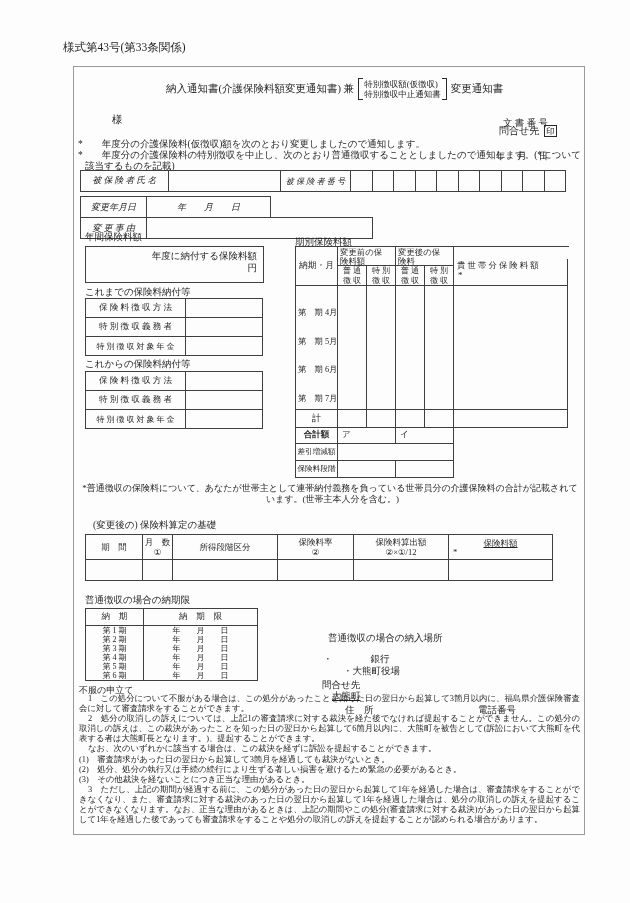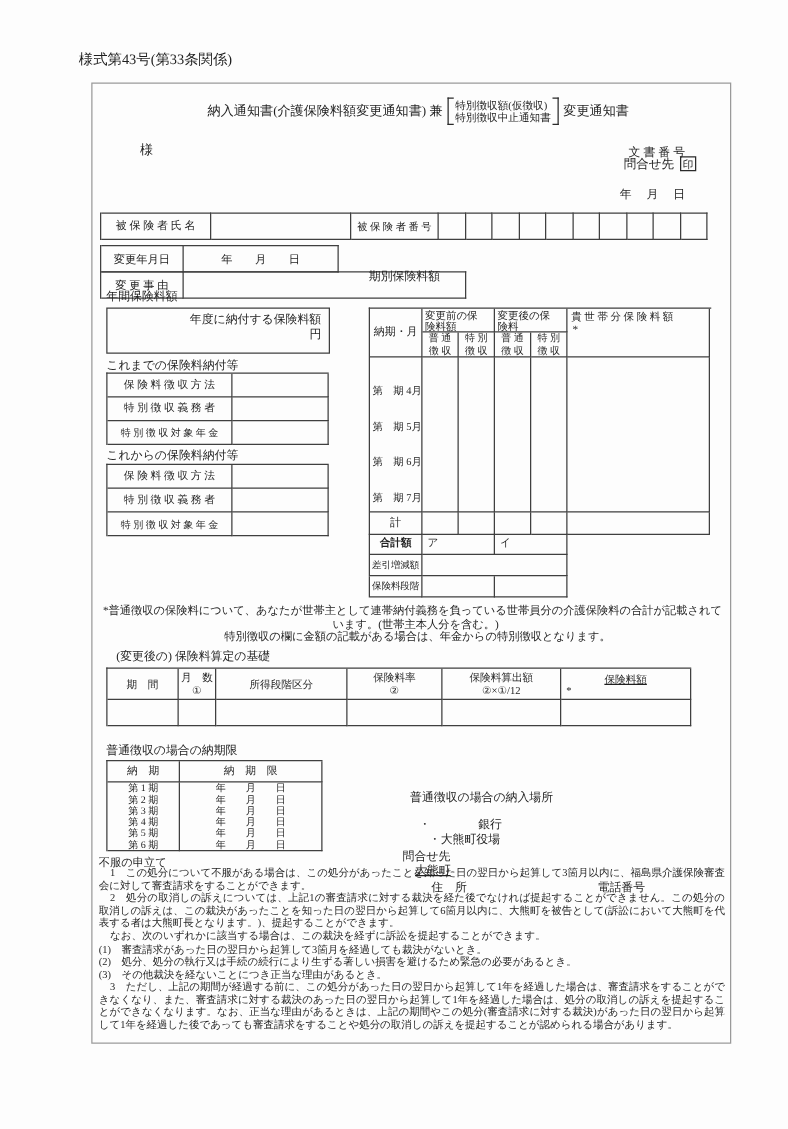--- a/index.html
+++ b/index.html
@@ -13,39 +13,39 @@
   .bracket{position:relative;display:inline-flex;flex-direction:column;padding:1px 6px;font-size:8.5px;line-height:10px;}
   .bracket::before{content:"";position:absolute;left:0;top:0;bottom:0;width:4px;border:1px solid #2a2a2a;border-right:none;}
   .bracket::after{content:"";position:absolute;right:0;top:0;bottom:0;width:4px;border:1px solid #2a2a2a;border-left:none;}
   .docblock{left:456px;top:96px;width:92px;text-align:right;font-size:9.5px;line-height:11px;white-space:pre;}
   .addressee{left:112px;top:113px;font-size:10.5px;}
   .issuer{left:499px;top:124px;font-size:10px;white-space:nowrap;}
   .seal{display:inline-block;border:1px solid #2a2a2a;font-size:8.5px;line-height:10px;padding:0 1px;margin-left:5px;}
   .astnotes{left:78px;top:139px;width:503px;font-size:9.5px;line-height:10.8px;}
   .astnotes p{margin:0;padding-left:7px;text-indent:-7px;}
   
-  .frow{position:absolute;display:flex;border-left:1px solid #3f3f3f;box-sizing:border-box;}
+  .frow{position:absolute;display:flex;border-left:1px solid #3f3f3f;box-sizing:border-box;font-style:italic;}
   .frow .fc{box-sizing:border-box;border-top:1px solid #3f3f3f;border-bottom:1px solid #3f3f3f;border-right:1px solid #3f3f3f;
             display:flex;align-items:center;justify-content:center;overflow:hidden;}
   .seclabel{font-size:9.5px;white-space:nowrap;}
   .amountbox{left:85px;top:246px;width:179px;height:37px;border:1px solid #3f3f3f;box-sizing:border-box;
              text-align:right;font-size:9.5px;line-height:12px;padding:3px 6px;}
   .mini{position:absolute;border-top:1px solid #3f3f3f;border-left:1px solid #3f3f3f;box-sizing:border-box;}
   .mini .mr{display:flex;height:19px;}
   .mini .mc{box-sizing:border-box;border-right:1px solid #3f3f3f;border-bottom:1px solid #3f3f3f;
             display:flex;align-items:center;overflow:hidden;}
   .mini .mlab{justify-content:center;font-size:8.6px;white-space:pre;}
   
   .ptable{left:295px;top:246px;width:274px;display:grid;grid-template-columns:42px 29px 29px 29px 29px 114px;
           grid-template-rows:19px 20px 124px 18px;border-top:1px solid #3f3f3f;border-left:1px solid #3f3f3f;box-sizing:border-box;font-size:8.5px;}
   .ptable .c{box-sizing:border-box;border-right:1px solid #3f3f3f;border-bottom:1px solid #3f3f3f;overflow:hidden;}
   .cc{display:flex;align-items:center;justify-content:center;}
   .hdr2{white-space:pre-line;line-height:9.5px;font-size:8px;text-align:center;display:flex;align-items:center;justify-content:center;}
   .hdrwrap{white-space:pre-line;line-height:9px;font-size:8.4px;padding:1px 2px;}
-  .house{position:relative;padding:2px 3px;font-size:8.4px;line-height:9.5px;}
+  .house{position:relative;padding:2px 3px;font-size:8.4px;line-height:9.5px;margin-top:12px;}
   .house .star{position:absolute;left:4px;top:12px;font-size:9px;}
   .months{white-space:pre;font-size:8.3px;line-height:9.55px;padding:3px 0 0 2px;}
   .months span{display:block;}
   .brow{position:absolute;display:flex;border-left:1px solid #3f3f3f;box-sizing:border-box;font-size:8.5px;}
   .brow .c2{box-sizing:border-box;border-right:1px solid #3f3f3f;border-bottom:1px solid #3f3f3f;display:flex;align-items:center;overflow:hidden;}
   
   .hnote{left:78px;top:483px;width:504px;font-size:9px;line-height:10.6px;text-align:center;}
   .hnote p{margin:0;padding-left:5px;text-indent:-5px;}
   .hnote p.ind{padding-left:0;text-indent:8px;}
   
@@ -91,20 +91,24 @@
     <div>文 書 番 号</div>
     <div>年 　月 　日</div>
   </div>
 
   <div class="abs addressee">様</div>
 
   <div class="abs issuer">
     <span>問合せ先</span><span class="seal">印</span>
   </div>
 
+  <div class="abs astnotes">
+    <p>*　　年度分の介護保険料(仮徴収)額を次のとおり変更しましたので通知します。</p>
+    <p>*　　年度分の介護保険料の特別徴収を中止し、次のとおり普通徴収することとしましたので通知します。(*について該当するものを記載)</p>
+  </div>
 
   <div class="frow" style="left:80px;top:170px;height:22px;">
     <div class="fc" style="width:88px;font-size:8.8px;white-space:pre;">被 保 険 者 氏 名</div>
     <div class="fc" style="width:112px;"></div>
     <div class="fc" style="width:70px;font-size:8.2px;white-space:pre;">被 保 険 者 番 号</div>
     <div class="fc" style="width:21.5px;"></div>
     <div class="fc" style="width:21.5px;"></div>
     <div class="fc" style="width:21.5px;"></div>
     <div class="fc" style="width:21.5px;"></div>
     <div class="fc" style="width:21.5px;"></div>
@@ -118,21 +122,21 @@
   <div class="frow" style="left:80px;top:196px;height:22px;">
     <div class="fc" style="width:66px;font-size:9px;">変更年月日</div>
     <div class="fc" style="width:124px;font-size:9px;white-space:pre;">年　　月　　日</div>
   </div>
   <div class="frow" style="left:80px;top:217px;height:22px;">
     <div class="fc" style="width:66px;font-size:9px;white-space:pre;">変 更 事 由</div>
     <div class="fc" style="width:226px;"></div>
   </div>
 
   <div class="abs seclabel" style="left:85px;top:231px;">年間保険料額</div>
-  <div class="abs seclabel" style="left:295px;top:215px;">期別保険料額</div>
+  <div class="abs seclabel" style="left:295px;top:236px;">期別保険料額</div>
 
   <div class="abs amountbox">
     <div>年度に納付する保険料額</div>
     <div>円</div>
   </div>
 
   <div class="abs seclabel" style="left:85px;top:286px;">これまでの保険料納付等</div>
   <div class="mini" style="left:85px;top:298px;">
     <div class="mr">
       <div class="mc mlab" style="width:100px;">保 険 料 徴 収 方 法</div>
@@ -221,21 +225,20 @@
     <div class="c2" style="width:116px;"></div>
   </div>
   <div class="brow" style="left:295px;top:461px;height:17px;">
     <div class="c2" style="width:42px;justify-content:center;font-size:7.6px;">保険料段階</div>
     <div class="c2" style="width:58px;"></div>
     <div class="c2" style="width:58px;"></div>
   </div>
 
   <div class="abs hnote">
     <p>*普通徴収の保険料について、あなたが世帯主として連帯納付義務を負っている世帯員分の介護保険料の合計が記載されています。(世帯主本人分を含む。)</p>
-    <p class="ind">特別徴収の欄に金額の記載がある場合は、年金からの特別徴収となります。</p>
   </div>
 
   <div class="abs seclabel" style="left:93px;top:519px;">(変更後の) 保険料算定の基礎</div>
   <div class="abs calc">
     <div class="c h2">期　間</div>
     <div class="c h2">月　数
 ①</div>
     <div class="c h2">所得段階区分</div>
     <div class="c h2">保険料率
 ②</div>
@@ -273,21 +276,21 @@
         <span>年　　月　　日</span>
         <span>年　　月　　日</span>
         <span>年　　月　　日</span>
         <span>年　　月　　日</span>
         <span>年　　月　　日</span>
       </div>
     </div>
   </div>
 
   <div class="abs place" style="left:328px;top:596px;">普通徴収の場合の納入場所</div>
-  <div class="abs place" style="left:335px;top:617px;">・　　　　銀行</div>
+  <div class="abs place" style="left:323px;top:617px;">・　　　　銀行</div>
   <div class="abs place" style="left:343px;top:629px;">・大熊町役場</div>
   <div class="abs place" style="left:322px;top:643px;">問合せ先</div>
   <div class="abs place" style="left:332px;top:654px;text-decoration:underline;">大熊町</div>
   <div class="abs place" style="left:345px;top:668px;">住　所</div>
   <div class="abs place" style="left:478px;top:668px;">電話番号</div>
 
   <div class="abs appeal-title">不服の申立て</div>
   <div class="abs appeal">
     <p class="n">1　この処分について不服がある場合は、この処分があったことを知った日の翌日から起算して3箇月以内に、福島県介護保険審査会に対して審査請求をすることができます。</p>
     <p class="n">2　処分の取消しの訴えについては、上記1の審査請求に対する裁決を経た後でなければ提起することができません。この処分の取消しの訴えは、この裁決があったことを知った日の翌日から起算して6箇月以内に、大熊町を被告として(訴訟において大熊町を代表する者は大熊町長となります。)、提起することができます。</p>

